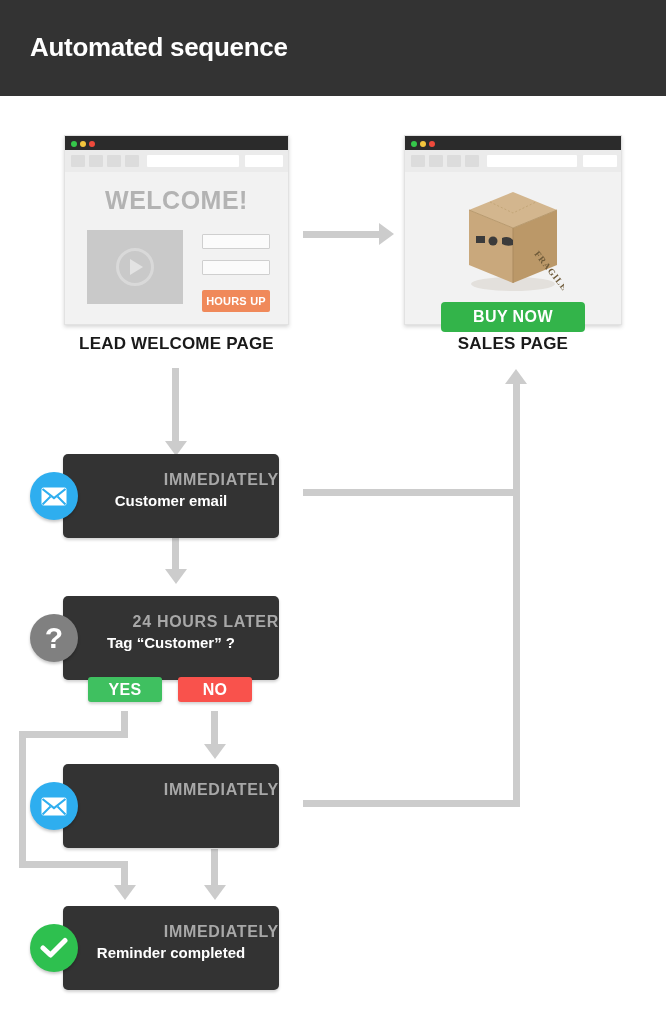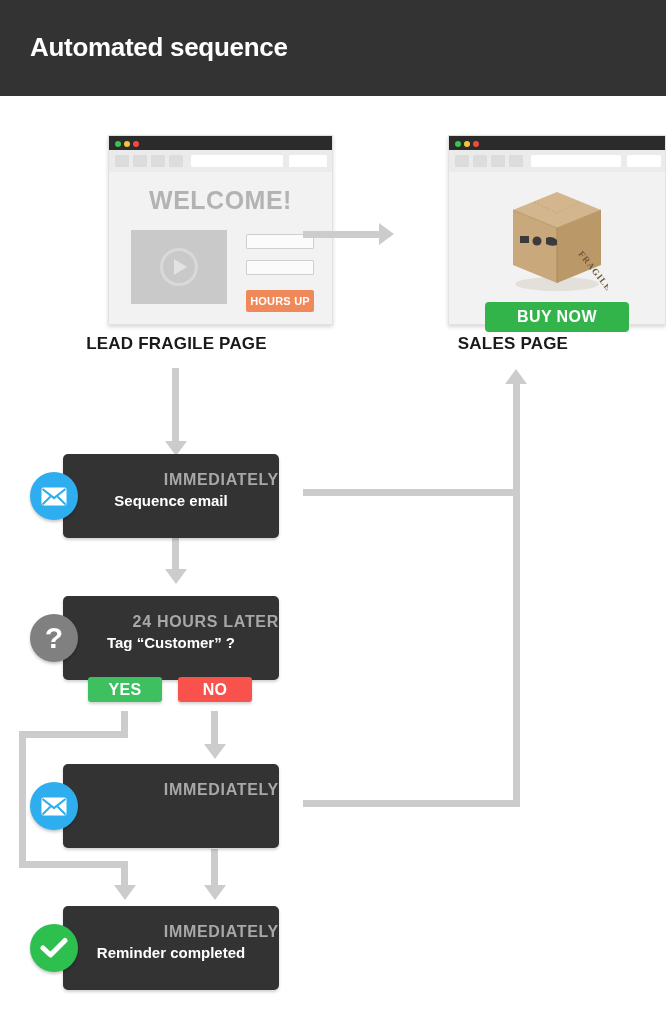--- a/index.html
+++ b/index.html
@@ -23,21 +23,20 @@
     font-size: 26px; font-weight: bold; color: #ffffff;
     letter-spacing: -0.3px;
   }
 
   
   .browser {
     position: absolute;
     background: #f2f2f2;
     border: 1px solid #e2e2e2;
     box-shadow: 0 2px 4px rgba(0,0,0,0.16);
-    margin-left: 44px;
   }
   .browser-titlebar {
     position: absolute; left: 0; top: 0;
     width: 100%; height: 14px;
     background: #2b2b2b;
   }
   .dot { position: absolute; top: 4.5px; width: 6px; height: 6px; border-radius: 50%; }
   .dot-green  { left: 6px;  background: #35c64a; }
   .dot-yellow { left: 15px; background: #f2c53d; }
   .dot-red    { left: 24px; background: #ef4a3c; }
@@ -191,21 +190,21 @@
     <div class="welcome-text">WELCOME!</div>
     <div class="video-box">
       <span class="play-circle"></span>
       <span class="play-tri"></span>
     </div>
     <div class="form-field" style="top:62px;"></div>
     <div class="form-field" style="top:88px;"></div>
     <div class="signup-btn">HOURS UP</div>
   </div>
 </div>
-<div class="page-label" style="left:64px; top:334px; width:225px;">LEAD FRAGILE PAGE</div>
+<div class="page-label" style="left:64px; top:334px; width:225px;">LEAD WELCOME PAGE</div>
 
 <div class="browser" style="left:404px; top:135px; width:218px; height:190px;">
   <div class="browser-titlebar">
     <span class="dot dot-green"></span>
     <span class="dot dot-yellow"></span>
     <span class="dot dot-red"></span>
   </div>
   <div class="browser-toolbar">
     <span class="tb-sq" style="left:6px;"></span>
     <span class="tb-sq" style="left:24px;"></span>
@@ -266,21 +265,21 @@
 
 <div class="node" style="left:63px; top:454px; width:216px; height:84px;">
   <div class="node-icon icon-email">
     <svg width="26" height="19" viewBox="0 0 26 19">
       <rect x="0.5" y="0.5" width="25" height="18" rx="2" fill="#ffffff"></rect>
       <path d="M1.5,2 L13,11 L24.5,2" fill="none" stroke="#2eaeef" stroke-width="2.2"></path>
       <path d="M1.5,17.5 L9.5,9.5 M24.5,17.5 L16.5,9.5" fill="none" stroke="#2eaeef" stroke-width="2"></path>
     </svg>
   </div>
   <div class="node-eyebrow">IMMEDIATELY</div>
-  <div class="node-title">Sequence email</div>
+  <div class="node-title">Customer email</div>
 </div>
 
 <div class="node" style="left:63px; top:596px; width:216px; height:84px;">
   <div class="node-icon icon-help">
     <span class="qmark">?</span>
   </div>
   <div class="node-eyebrow">24 HOURS LATER</div>
   <div class="node-title">Tag “Customer” ?</div>
 </div>
 

